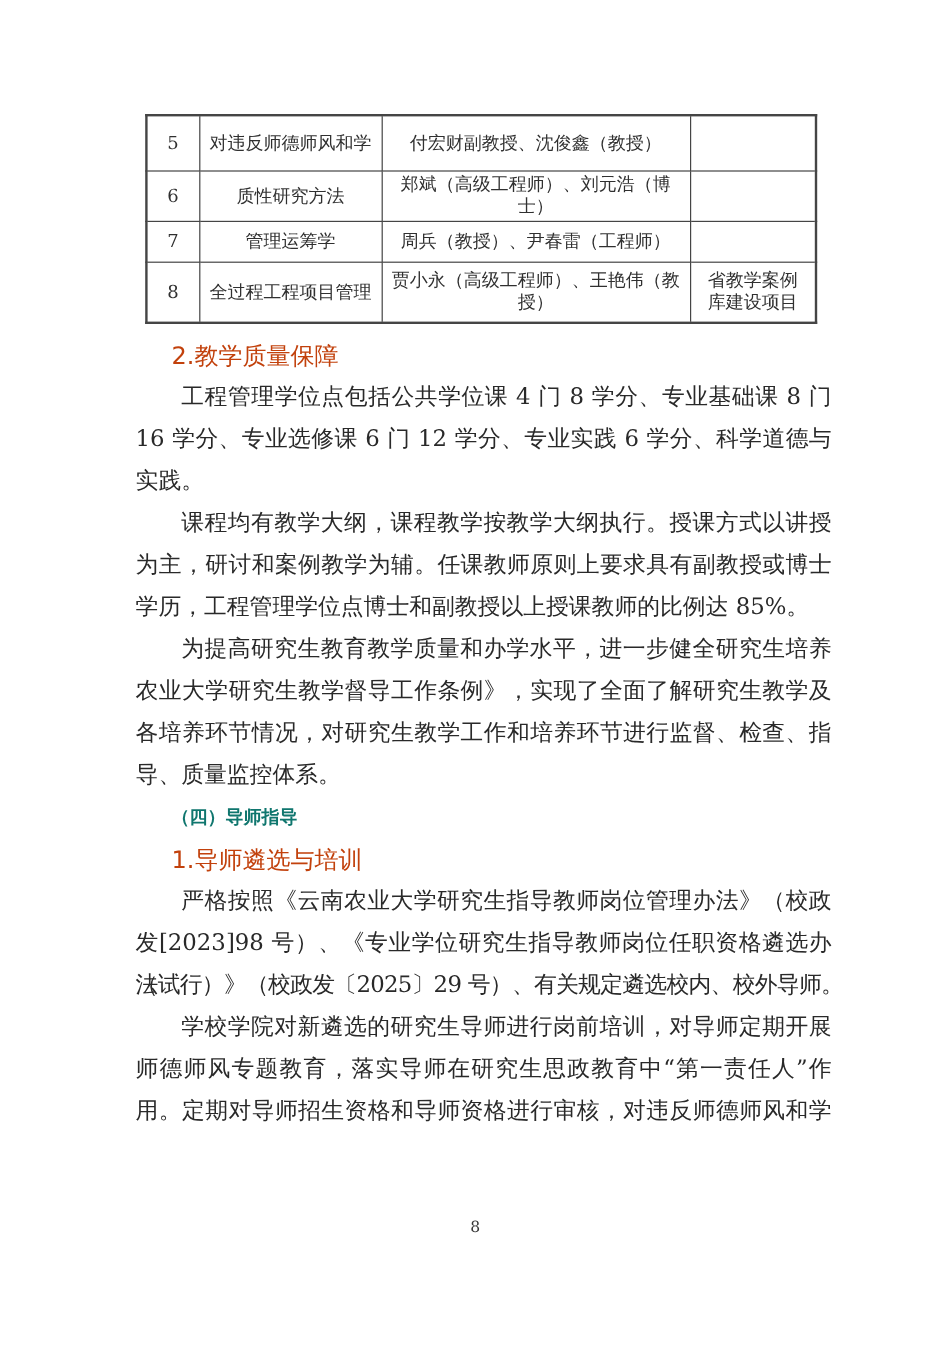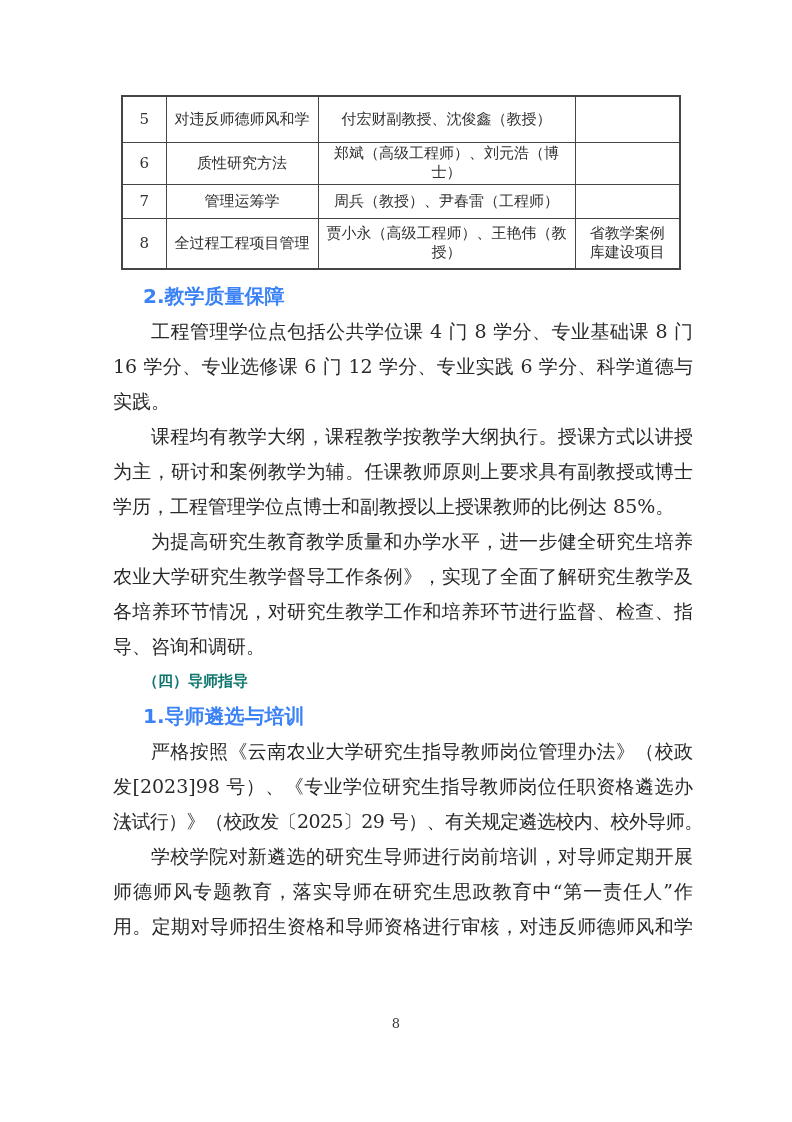--- a/index.html
+++ b/index.html
@@ -38,21 +38,21 @@
   .ln { height:35px; white-space:normal; }
   .j  { text-align:justify; text-align-last:justify; }
   .end{ text-align:left; white-space:nowrap; }
   .ind{ text-indent:38px; }
   .h1 {
     font-family:"DejaVu Sans","Liberation Sans",sans-serif;
     font-weight:700; font-size:15px; padding-left:30px; color:#0f766e;
   }
   .h2 {
     font-family:"DejaVu Sans","Liberation Sans",sans-serif;
-    font-weight:700; font-size:20px; padding-left:30px; color:#3b82f6;
+    font-weight:400; font-size:20px; padding-left:30px; color:#c2410c;
   }
   .tight { letter-spacing:-0.6px; }
   
   .page-number {
     position:absolute; top:1016px; left:0; width:792px;
     text-align:center; font-size:13px; color:#383838;
   }
 </style>
 </head>
 <body>
@@ -110,21 +110,21 @@
     <div class="ln j">16 学分、专业选修课 6 门 12 学分、专业实践 6 学分、科学道德与</div>
     <div class="ln end">实践。</div>
 
     <div class="ln ind j">课程均有教学大纲，课程教学按教学大纲执行。授课方式以讲授</div>
     <div class="ln j">为主，研讨和案例教学为辅。任课教师原则上要求具有副教授或博士</div>
     <div class="ln end">学历，工程管理学位点博士和副教授以上授课教师的比例达 85%。</div>
 
     <div class="ln ind j">为提高研究生教育教学质量和办学水平，进一步健全研究生培养</div>
     <div class="ln j">农业大学研究生教学督导工作条例》，实现了全面了解研究生教学及</div>
     <div class="ln j">各培养环节情况，对研究生教学工作和培养环节进行监督、检查、指</div>
-    <div class="ln end">导、咨询和调研。</div>
+    <div class="ln end">导、质量监控体系。</div>
 
     <div class="ln h1">（四）导师指导</div>
     <div class="ln h2">1.导师遴选与培训</div>
 
     <div class="ln ind j">严格按照《云南农业大学研究生指导教师岗位管理办法》（校政</div>
     <div class="ln j">发[2023]98 号）、《专业学位研究生指导教师岗位任职资格遴选办法</div>
     <div class="ln end tight">（试行）》（校政发〔2025〕29 号）、有关规定遴选校内、校外导师。</div>
 
     <div class="ln ind j">学校学院对新遴选的研究生导师进行岗前培训，对导师定期开展</div>
     <div class="ln j">师德师风专题教育，落实导师在研究生思政教育中“第一责任人”作</div>

